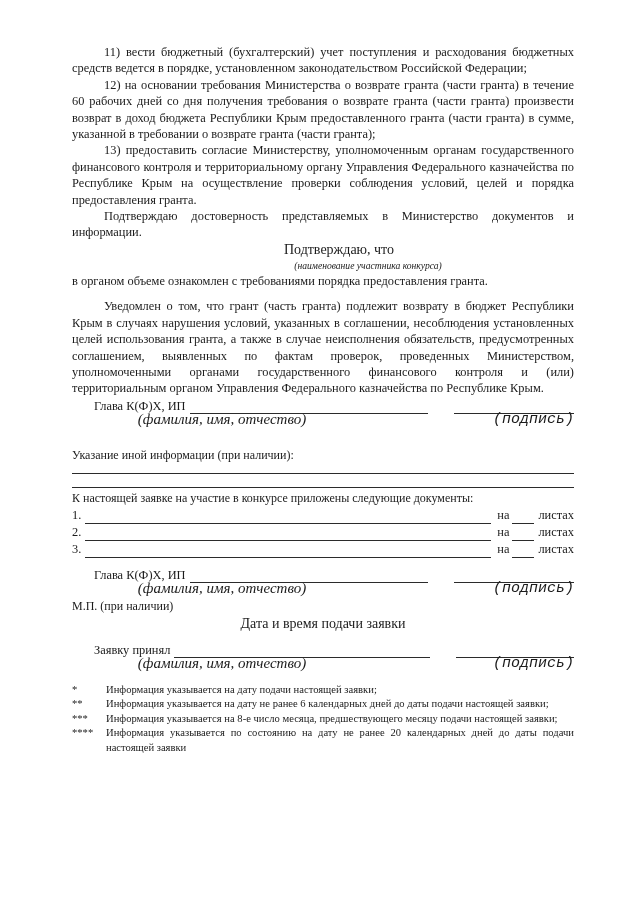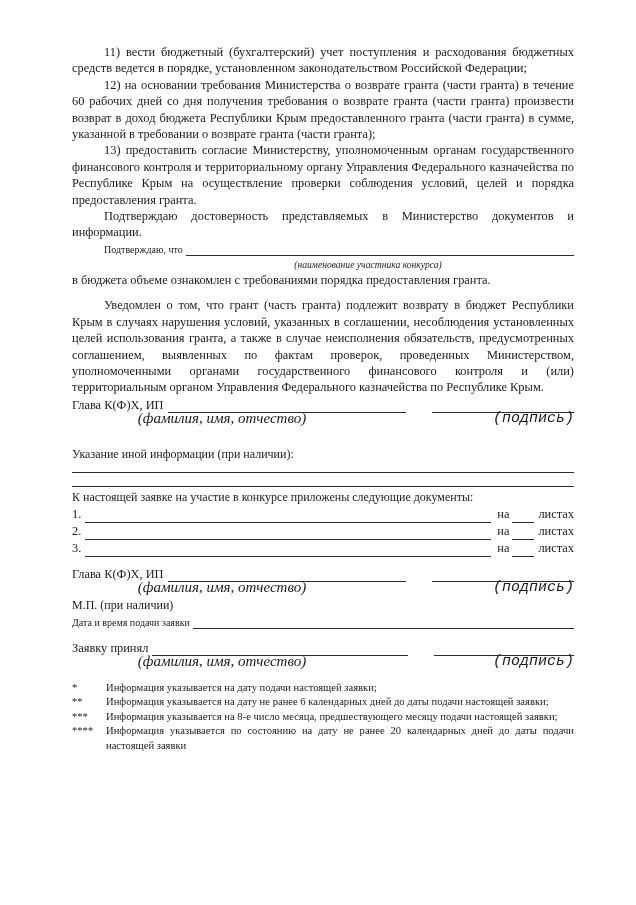--- a/index.html
+++ b/index.html
@@ -41,37 +41,39 @@
     line-height: 11px;
     margin-top: 1px;
   }
   .cap-left {
     width: 300px;
     text-align: center;
   }
 
   .label-line {
     display: flex;
-    align-items: flex-start;
-    font-size: 10px;
+    align-items: center;
+    font-size: 14px;
     line-height: 16px;
+    flex-direction: column;
   }
   .label-line .lbl { white-space: nowrap; }
   .label-line .rule {
     flex: 1;
     border-bottom: 1px solid #2b2b2b;
     margin-left: 3px;
     height: 13px;
   }
 
   .sign-row {
     display: flex;
     align-items: flex-end;
     font-size: 12.4px;
     line-height: 16px;
+    margin-left: 22px;
   }
   .sign-row .lbl { white-space: nowrap; }
   .sign-row .rule1 {
     width: 238px;
     border-bottom: 1px solid #2b2b2b;
     margin-left: 4px;
     height: 13px;
   }
   .sign-row .spacer { width: 26px; }
   .sign-row .rule2 {
@@ -141,21 +143,21 @@
   <p class="para indent">Подтверждаю достоверность представляемых в Министерство документов и информации.</p>
 
   <div class="label-line" style="margin-top:1px;">
     <span class="lbl" style="padding-left:32px;">Подтверждаю, что</span>
     <span class="rule"></span>
   </div>
   <div class="caption-row">
     <div class="cap-left" style="width:100%; text-align:center; padding-left:90px;">(наименование участника конкурса)</div>
   </div>
 
-  <p class="para" style="margin-top:2px;">в бюджета объеме ознакомлен с требованиями порядка предоставления гранта.</p>
+  <p class="para" style="margin-top:2px;">в органом объеме ознакомлен с требованиями порядка предоставления гранта.</p>
 
   <div class="gap-m"></div>
 
   <p class="para indent">Уведомлен о том, что грант (часть гранта) подлежит возврату в бюджет Республики Крым в случаях нарушения условий, указанных в соглашении, несоблюдения установленных целей использования гранта, а также в случае неисполнения обязательств, предусмотренных соглашением, выявленных по фактам проверок, проведенных Министерством, уполномоченными органами государственного финансового контроля и (или) территориальным органом Управления Федерального казначейства по Республике Крым.</p>
 
   <div class="sign-row" style="margin-top:1px;">
     <span class="lbl">Глава К(Ф)Х, ИП</span>
     <span class="rule1"></span>
     <span class="spacer"></span>
     <span class="rule2"></span>

